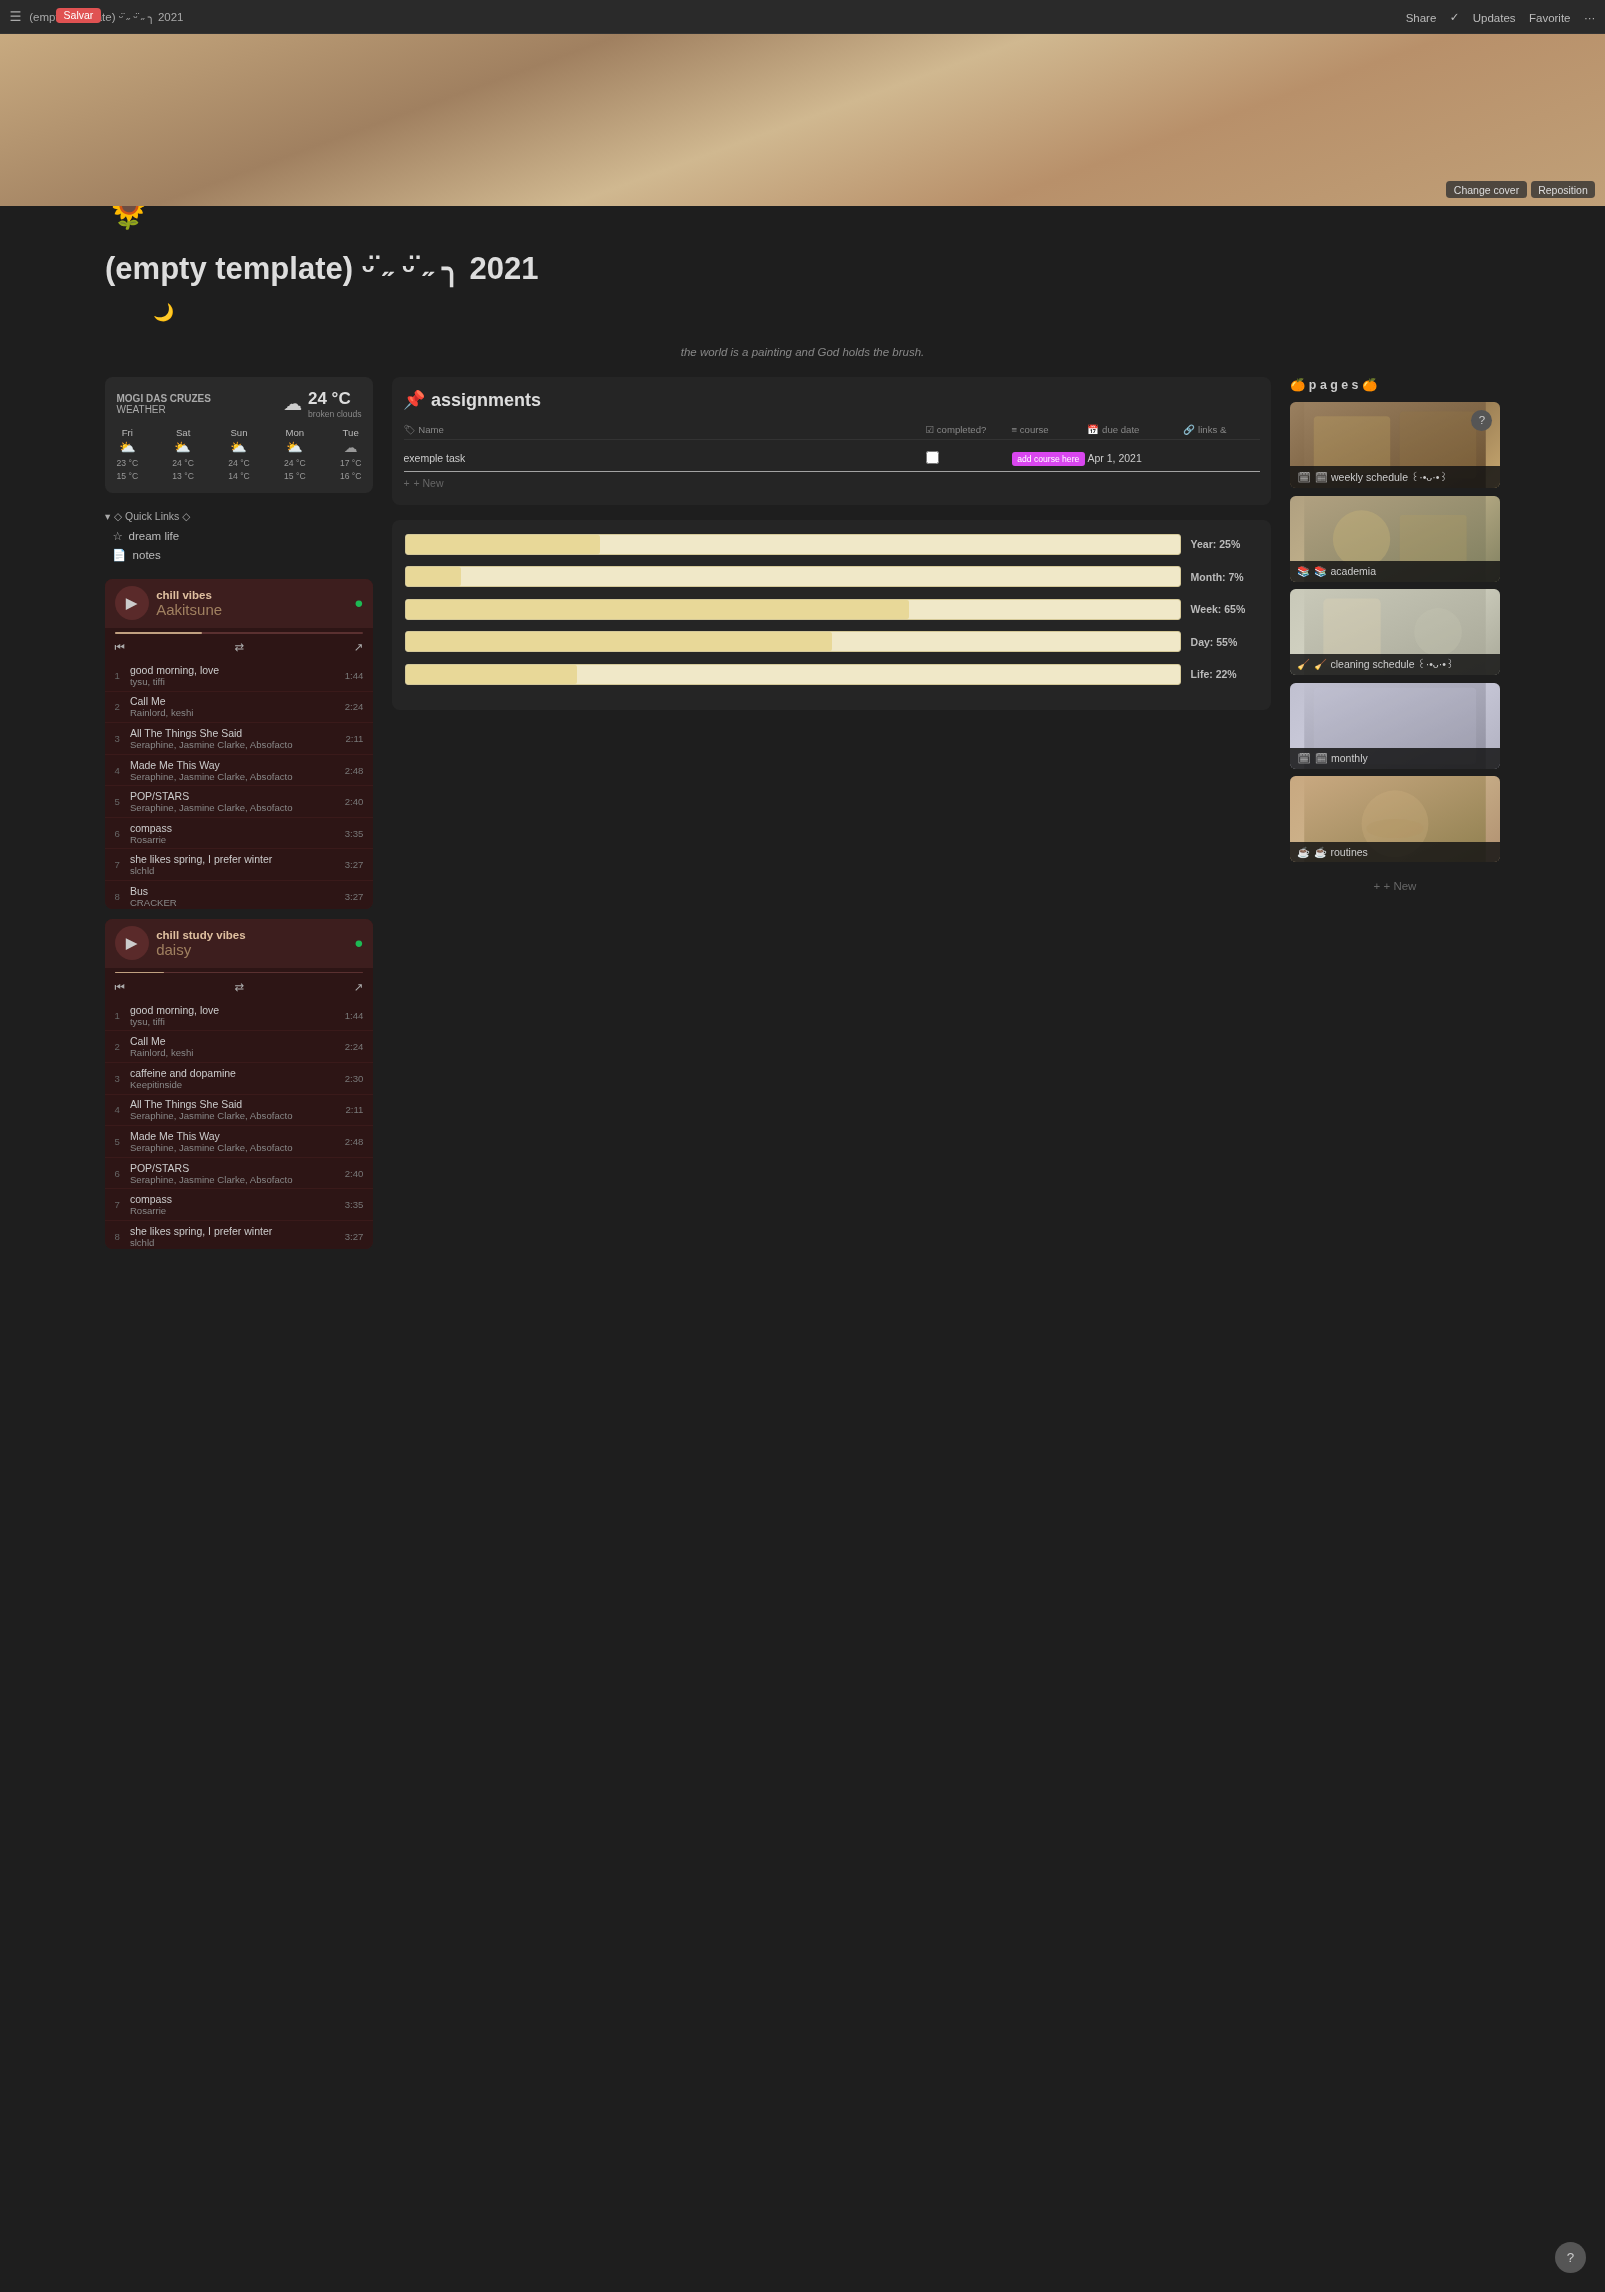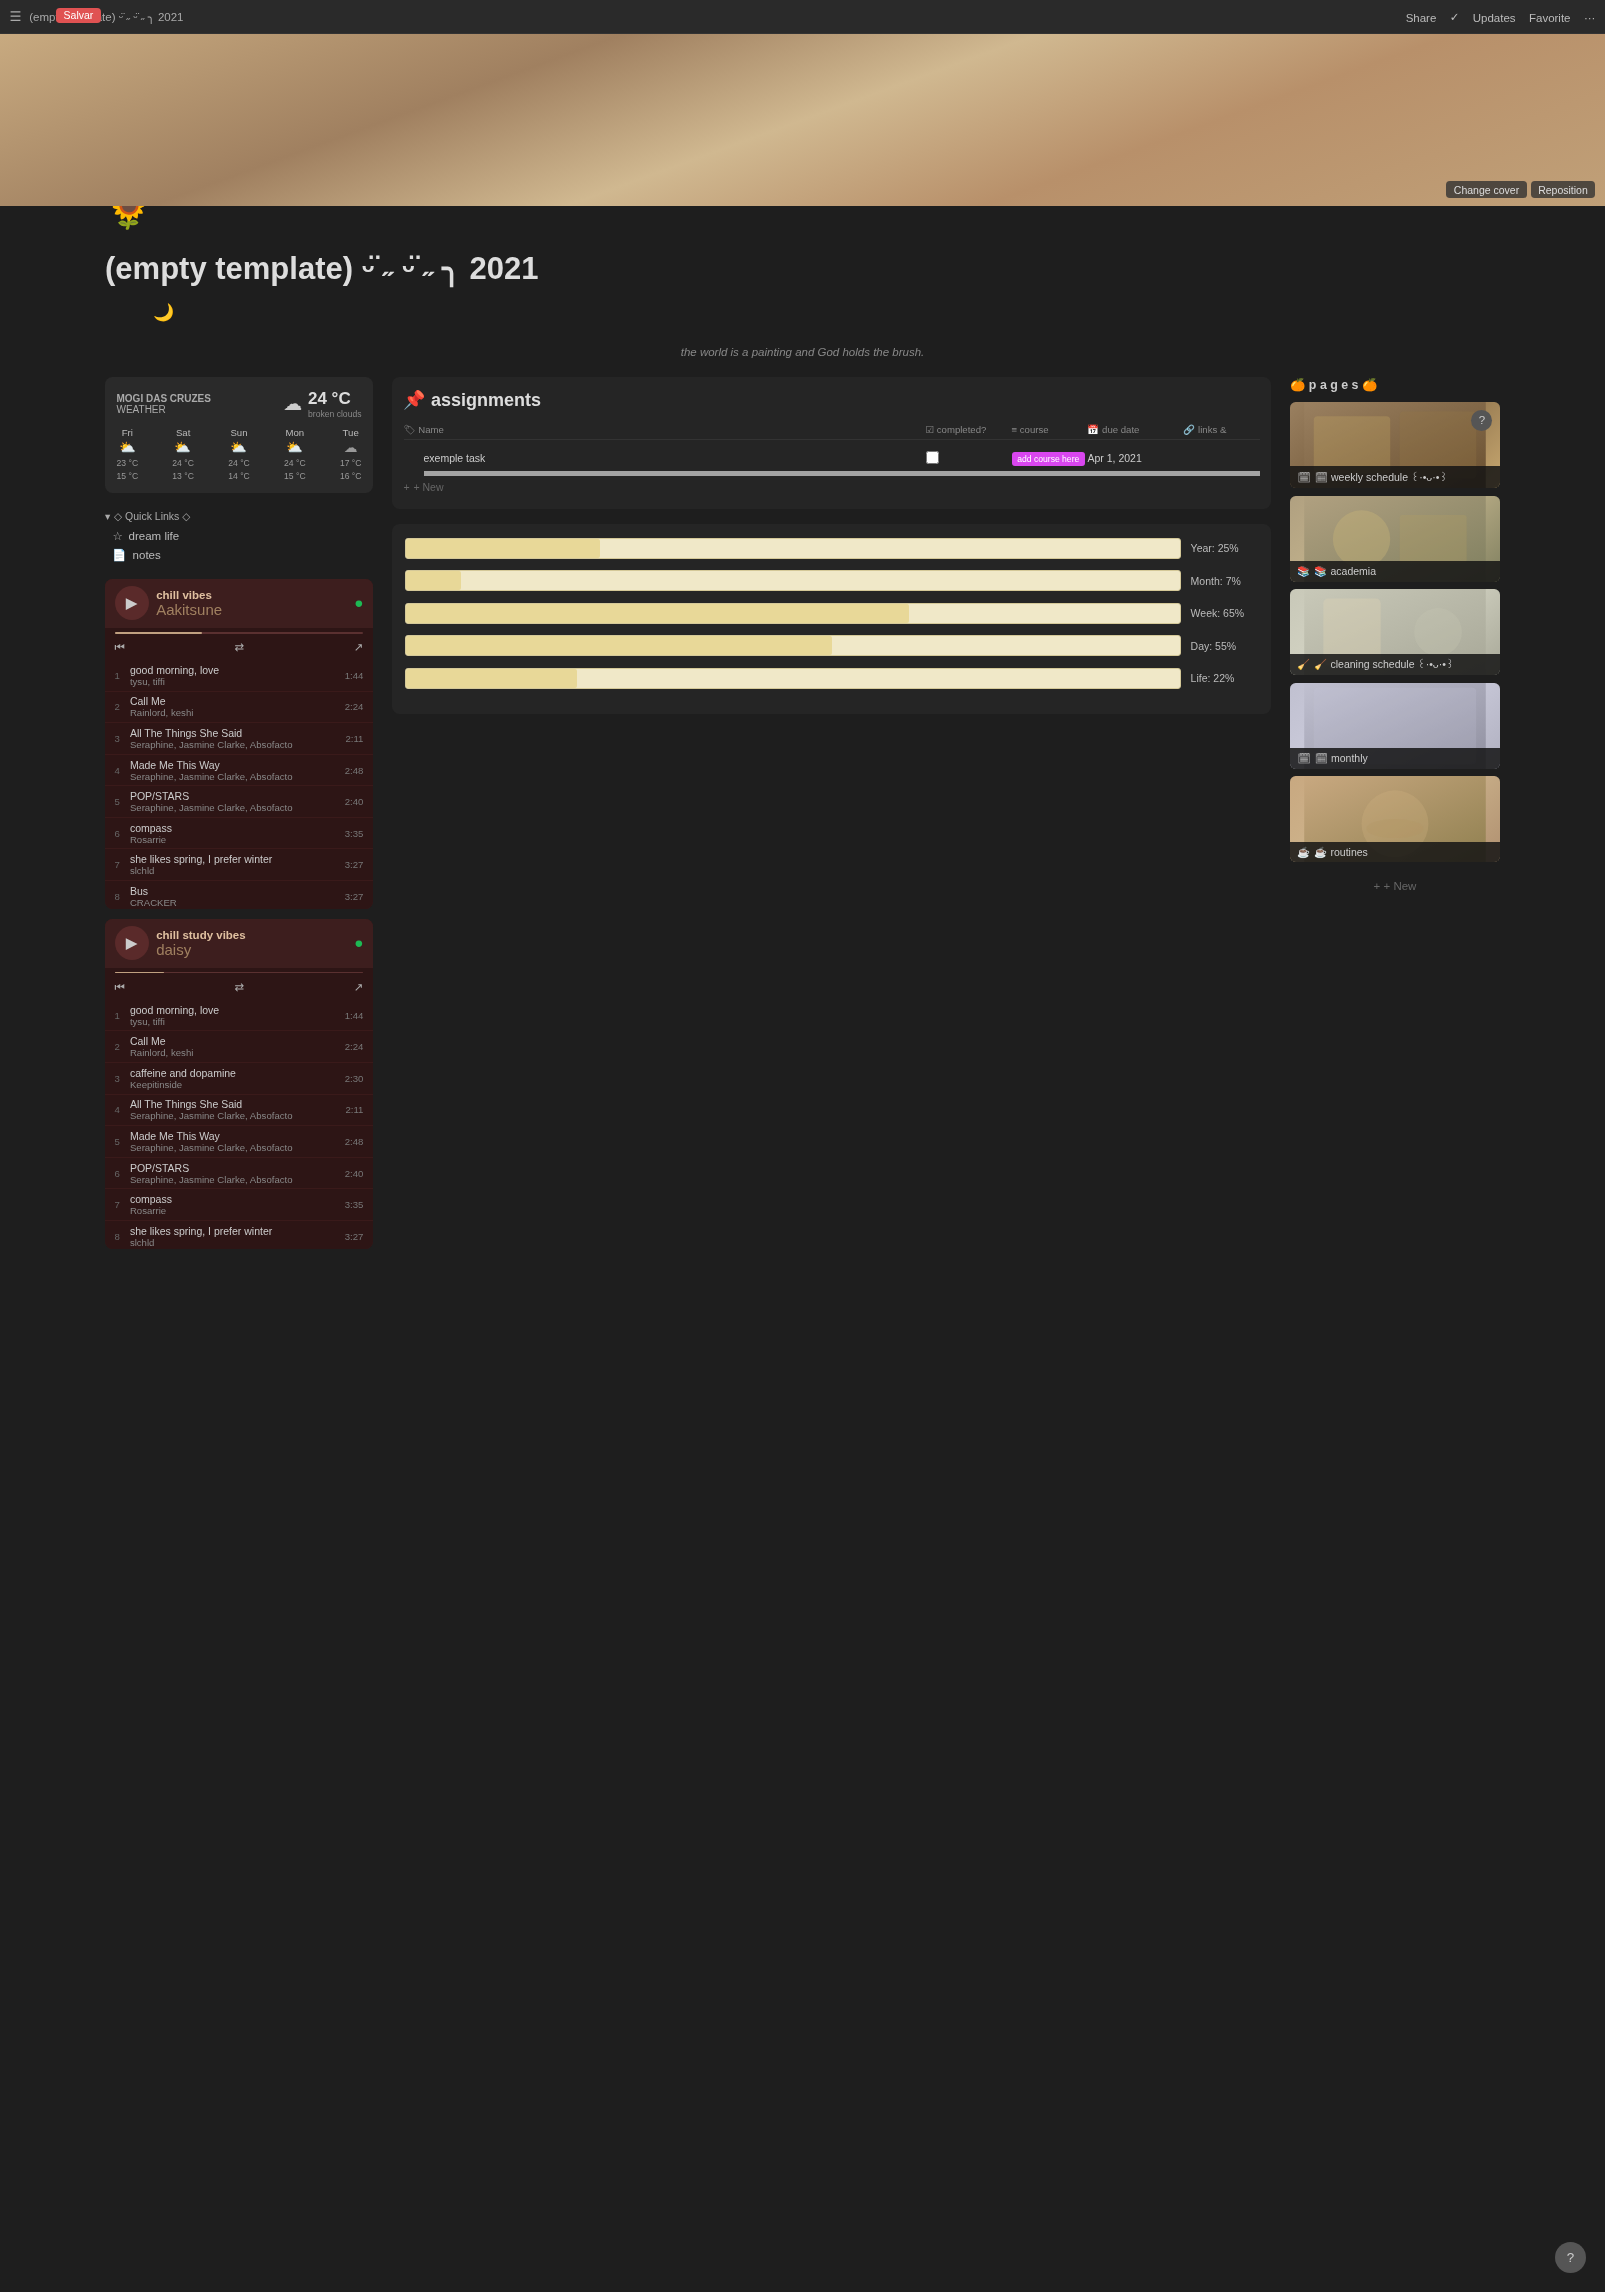--- a/index.html
+++ b/index.html
@@ -290,22 +290,21 @@
       padding: 3.8px 0;
       border-bottom: 1px solid #333;
       margin-bottom: 5.7px;
     }
     .table-row {
       display: grid;
       grid-template-columns: 1fr 86px 76px 96px 76px;
       font-size: 10.5px;
       padding: 4.8px 0;
       align-items: center;
-      border-bottom: 5px solid #a3a3a3;
-      margin-left: 20px;
+      border-bottom: 1px solid #a3a3a3;
     }
     .task-checkbox {
       width: 13.4px;
       height: 13.4px;
       border: 1px solid #666;
       border-radius: 1.9px;
       cursor: pointer;
       background: transparent;
     }
     .course-badge {
@@ -323,20 +322,21 @@
       display: flex;
       align-items: center;
       gap: 3.8px;
     }
 
     
     .progress-section {
       background: #252525;
       border-radius: 7.6px;
       padding: 13.4px;
+      font-weight: bold;
     }
     .progress-item {
       display: flex;
       align-items: center;
       gap: 9.6px;
       margin-bottom: 11.5px;
     }
     .progress-bar-outer {
       flex: 1;
       height: 21px;

